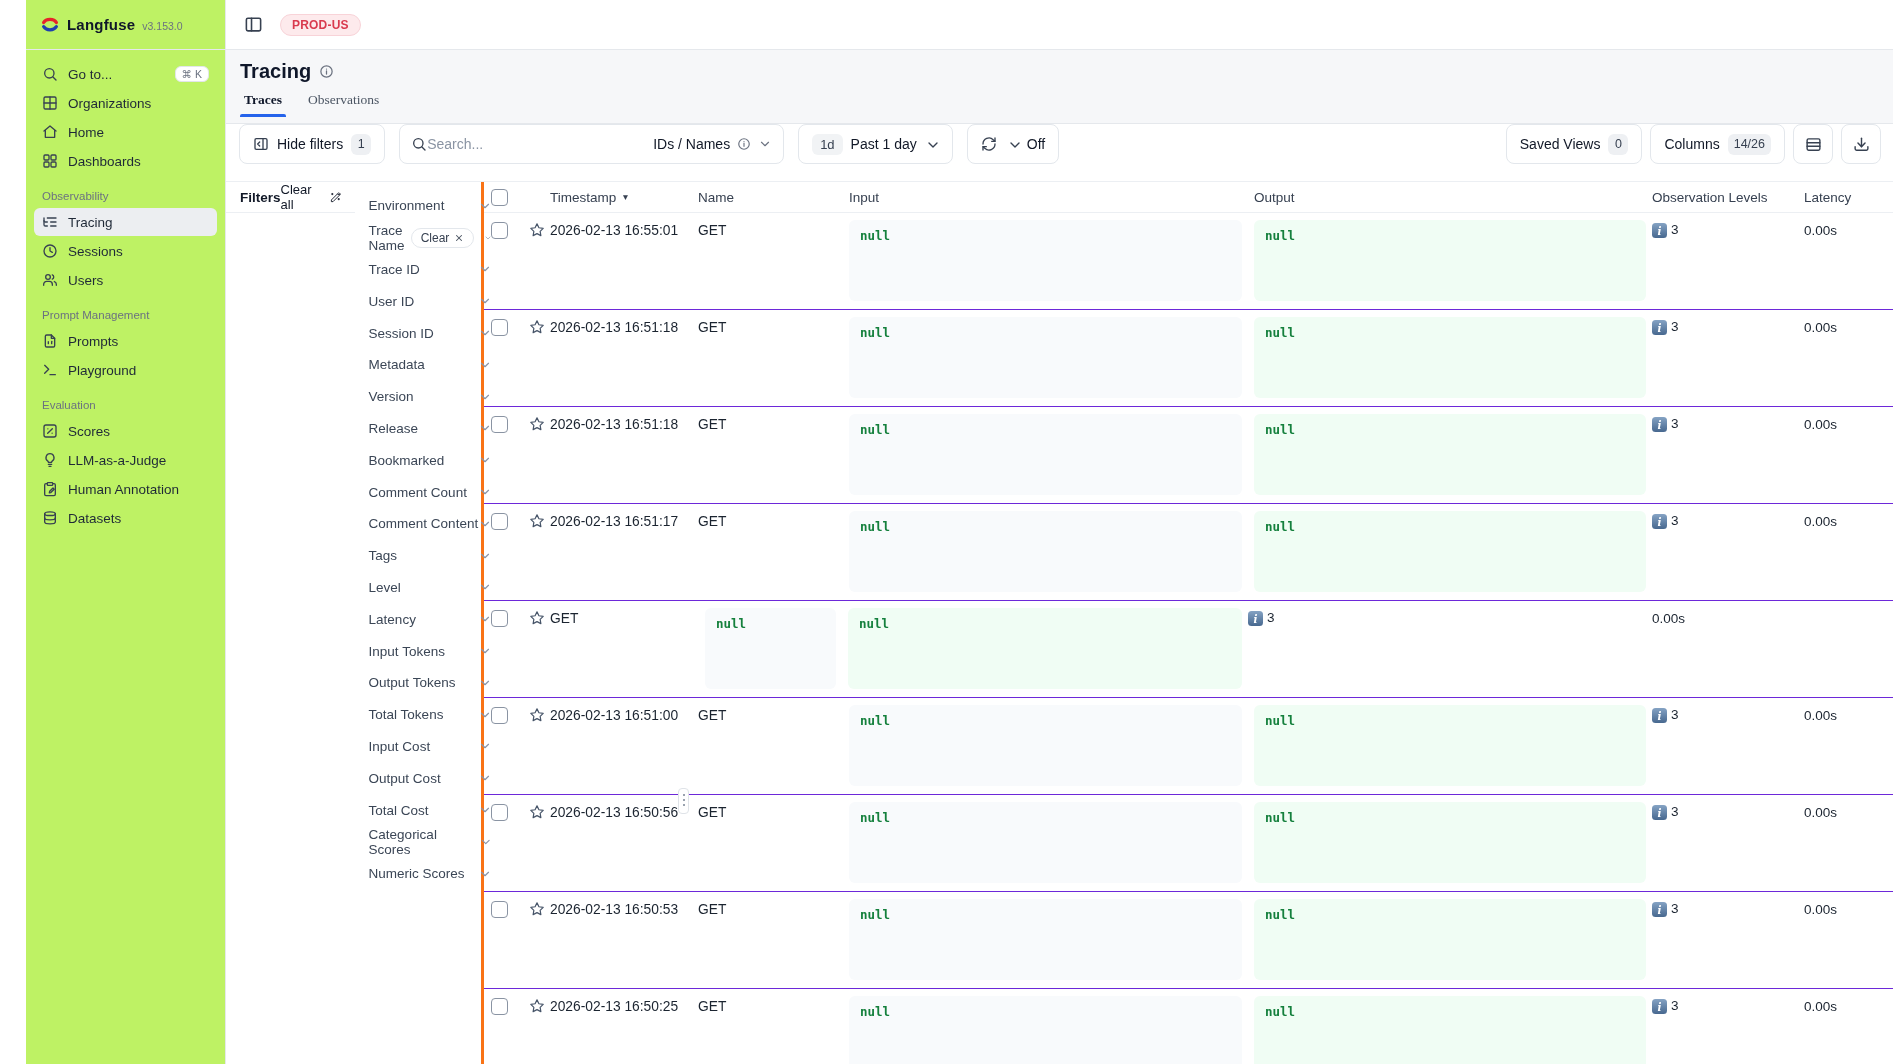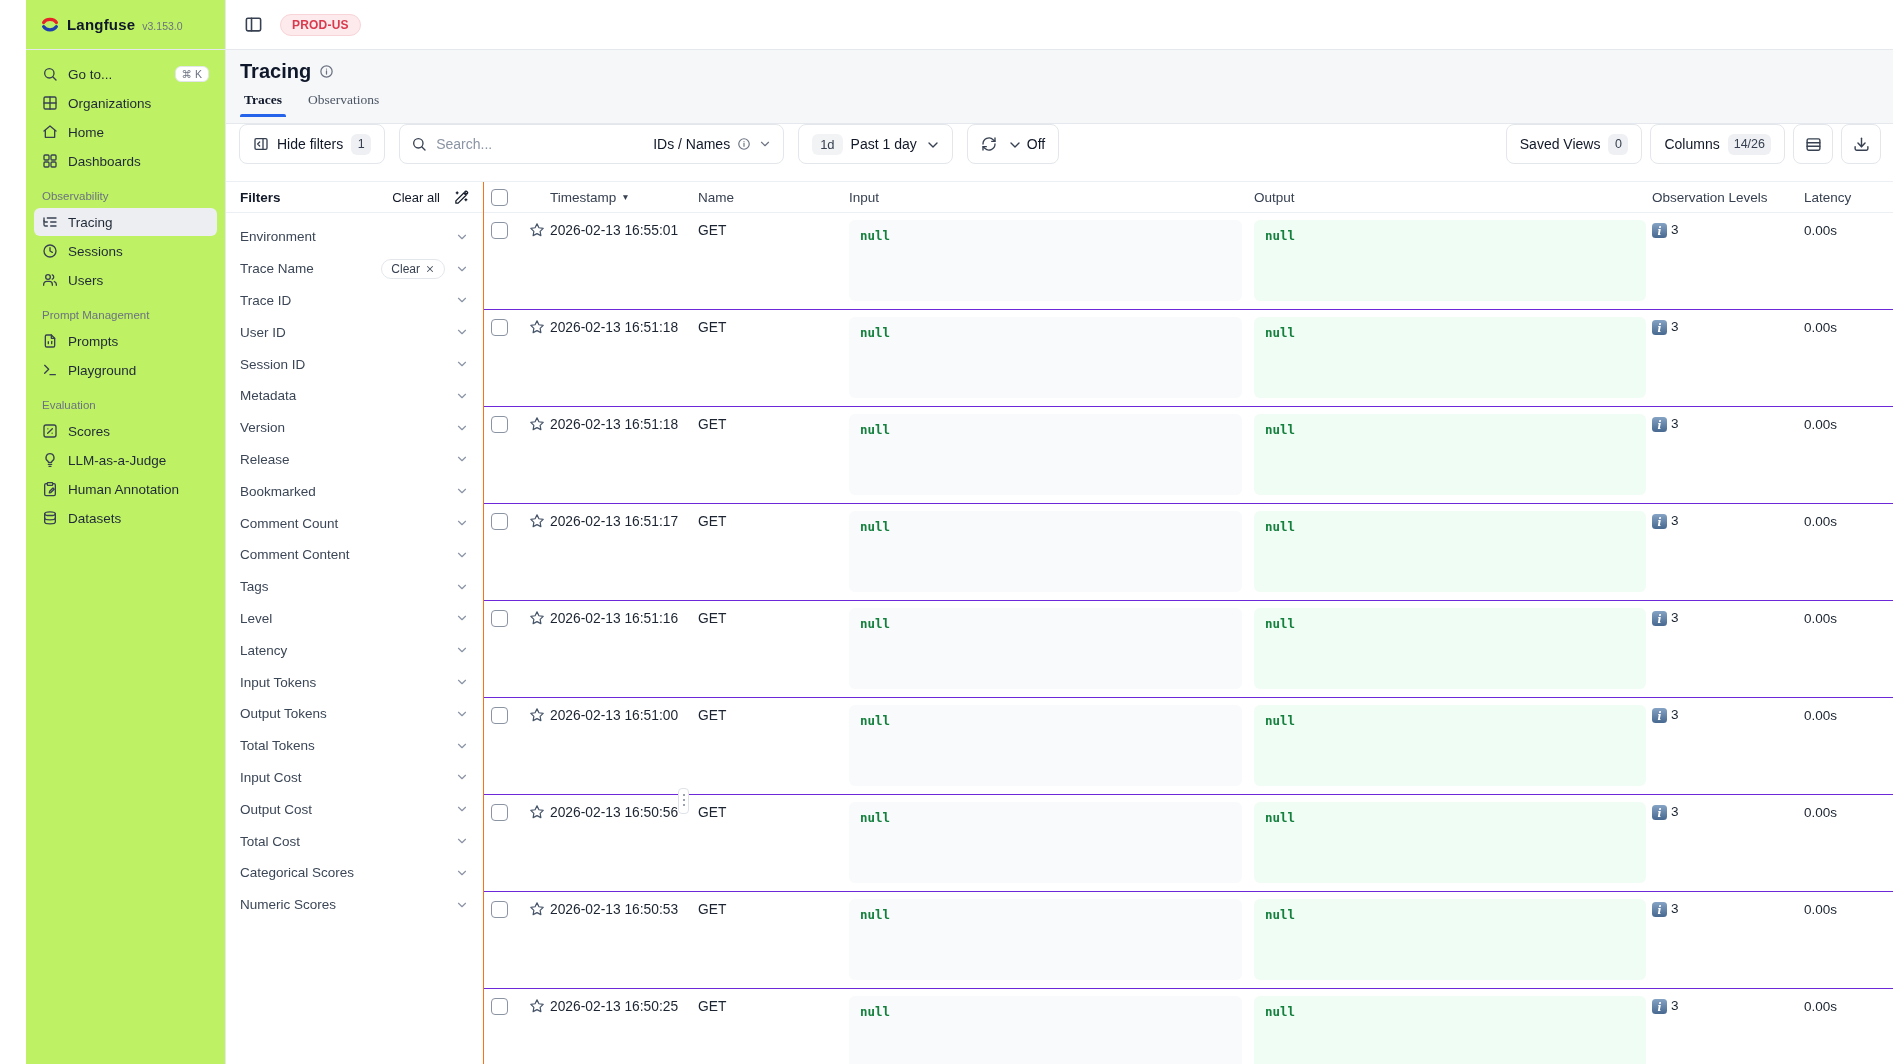--- a/index.html
+++ b/index.html
@@ -38,34 +38,34 @@
   .tab { font-size:13.5px; padding-bottom:8px; color:#4b5563; cursor:pointer; position:relative;font-family:Liberation Serif, serif; }
   .tab.active { color:#0f172a; font-weight:600; }
   .tab.active::after { content:""; position:absolute; left:-4px; right:-4px; bottom:-1px; height:3px; background:#2563eb; border-radius:2px 2px 0 0; }
 
   .toolbar { height:58px; flex:0 0 58px; border-bottom:1px solid #eceff3; display:flex; align-items:flex-start; padding:0 12px 0 13px; gap:14px; background:#fff; }
   .btn { height:40px; display:inline-flex; align-items:center; gap:8px; border:1px solid #e3e7ec; background:#fff;
     border-radius:8px; padding:0 13px; font-size:14px; color:#111827; cursor:pointer; font-family:inherit; }
   .btn svg { width:16px; height:16px; color:#374151; }
   .count-badge { background:#eef0f3; color:#374151; border-radius:6px; font-size:12.5px; min-width:20px; height:21px;
     display:inline-flex; align-items:center; justify-content:center; padding:0 6px; }
-  .searchbox { width:385px; height:40px; border:1px solid #e3e7ec; border-radius:8px; display:flex; align-items:center; padding:0 11px; gap:9px; }
+  .searchbox { width:385px; height:40px; border:1px solid #e3e7ec; border-radius:8px; display:flex; align-items:center; padding:0 11px; }
   .searchbox input { border:none; outline:none; flex:1; font-size:14px; font-family:inherit; color:#111827; min-width:0; background:transparent; }
   .searchbox input::placeholder { color:#8a94a3; }
   .search-scope { display:flex; align-items:center; gap:7px; font-size:14px; color:#111827; white-space:nowrap; cursor:pointer; }
   .search-scope svg { width:14px; height:14px; color:#6b7280; }
   .pill-badge { background:#f1f3f5; border-radius:6px; padding:3px 8px; font-size:13px; color:#374151; }
   .chev { width:14px; height:14px; color:#6b7280; }
   .toolbar-right { margin-left:auto; display:flex; align-items:center; gap:8px; }
   .sq-btn { width:40px; height:40px; padding:0; justify-content:center; }
   .sq-btn svg { width:17px; height:17px; }
 
   
   .content { flex:1; display:flex; min-height:0; position:relative; }
-  .filter-panel { width:258px; flex:0 0 258px; border-right:1px solid #f97316; display:flex; flex-direction:column; }
+  .filter-panel { width:258px; flex:0 0 258px; border-right:3px solid #f97316; display:flex; flex-direction:row; }
   .filter-head { height:31px; flex:0 0 31px; display:flex; align-items:center; padding:0 14px; border-bottom:1px solid #eceff3; }
   .filter-head .ft { font-size:13.5px; font-weight:700; color:#111827; }
   .filter-head .right { margin-left:auto; display:flex; align-items:center; gap:14px; }
   .clear-all { font-size:13px; color:#111827; cursor:pointer; }
   .wand { width:15px; height:15px; color:#111827; cursor:pointer; }
   .filter-list { padding:8px 14px; }
   .filter-item { height:31.8px; display:flex; align-items:center; font-size:13.5px; color:#3b4656; cursor:pointer; }
   .filter-item .fchev { margin-left:auto; width:14px; height:14px; color:#8a94a6; }
   .chip { border:1px solid #e3e7ec; border-radius:999px; display:inline-flex; align-items:center; gap:5px;
     font-size:12px; color:#374151; padding:2px 9px; margin-left:auto; margin-right:10px; cursor:pointer; background:#fff; }
@@ -736,21 +736,20 @@
     <div class="cb-wrap">
                 <div class="checkbox"></div>
               </div>
     <div class="star-wrap">
       <span class="star">
         <svg class="i" viewBox="0 0 24 24" fill="none" stroke="currentColor" stroke-width="1.8" stroke-linejoin="round">
                     <path d="M12 2.8l2.9 5.8 6.4.9-4.6 4.5 1.1 6.4L12 17.4l-5.8 3 1.1-6.4L2.7 9.5l6.4-.9L12 2.8Z"></path>
                   </svg>
       </span>
     </div>
-    <div class="cell-text">2026-02-13 16:51:16</div>
     <div class="cell-text">GET</div>
     <div>
                 <div class="io-cell io-input">null</div>
               </div>
     <div>
                 <div class="io-cell io-output">null</div>
               </div>
     <div class="obs-wrap">
       <span class="lvl-ic">i</span>
       <span>3</span>

